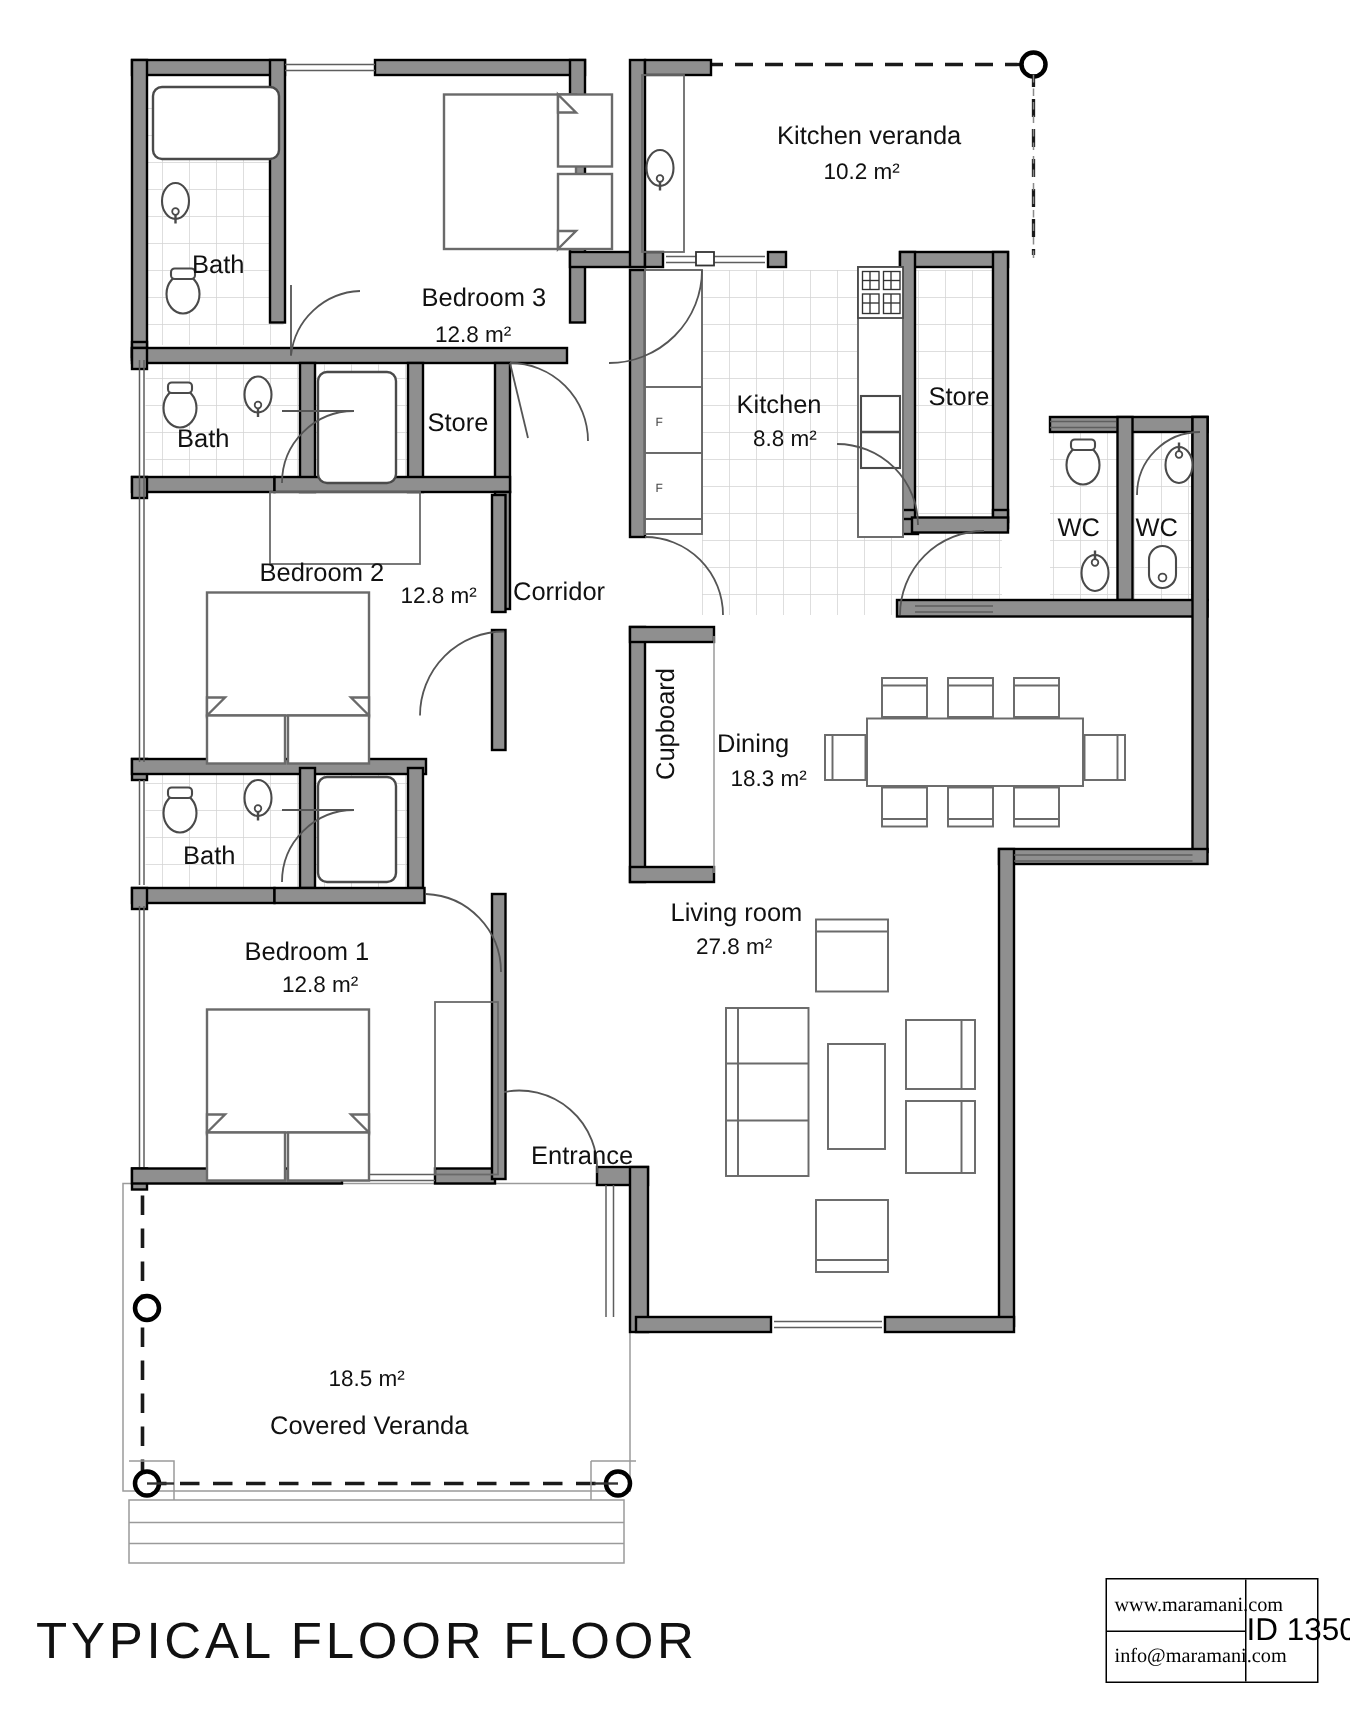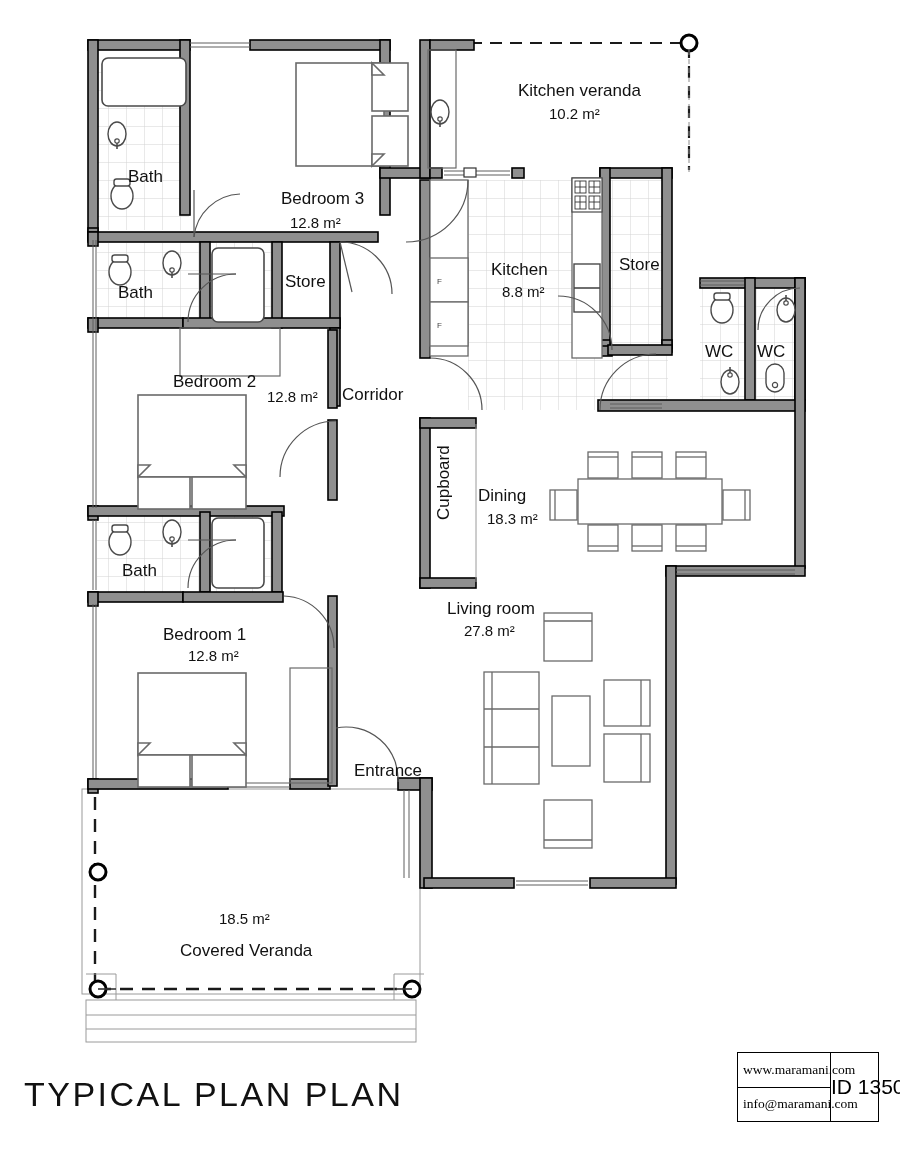--- a/index.html
+++ b/index.html
@@ -411,21 +411,21 @@
     <text class="roomlabel" x="447" y="614">Living room</text>
     <text class="roomarea" x="464" y="636">27.8 m²</text>
 
     <text class="roomlabel" x="354" y="776">Entrance</text>
 
     <text class="roomarea" x="219" y="924">18.5 m²</text>
     <text class="roomlabel" x="180" y="956">Covered Veranda</text>
   </g>
 </svg>
 
-<div id="plan-title">TYPICAL PLAN PLAN</div>
+<div id="plan-title">TYPICAL FLOOR FLOOR</div>
 
 <div id="titleblock">
   <div id="tb-left">
     <div id="tb-url">www.maramani.com</div>
     <div id="tb-mail">info@maramani.com</div>
   </div>
   <div id="tb-right">ID 13501</div>
 </div>
 
 </div>

